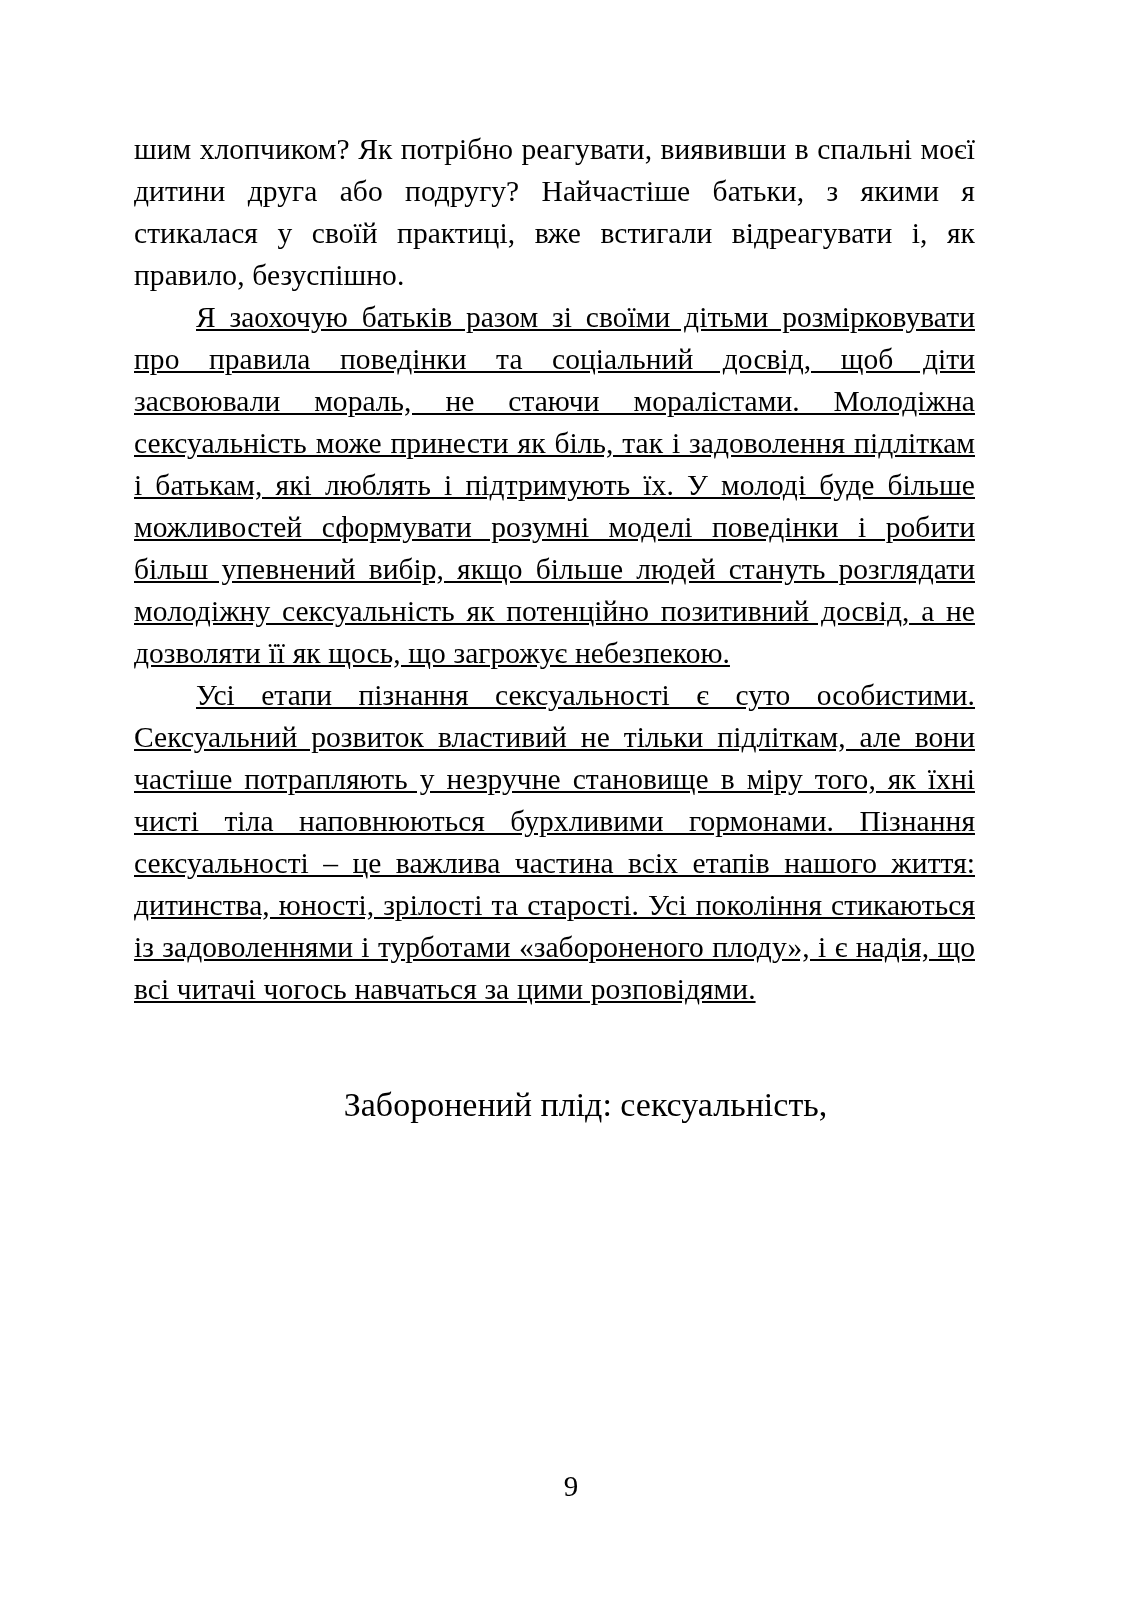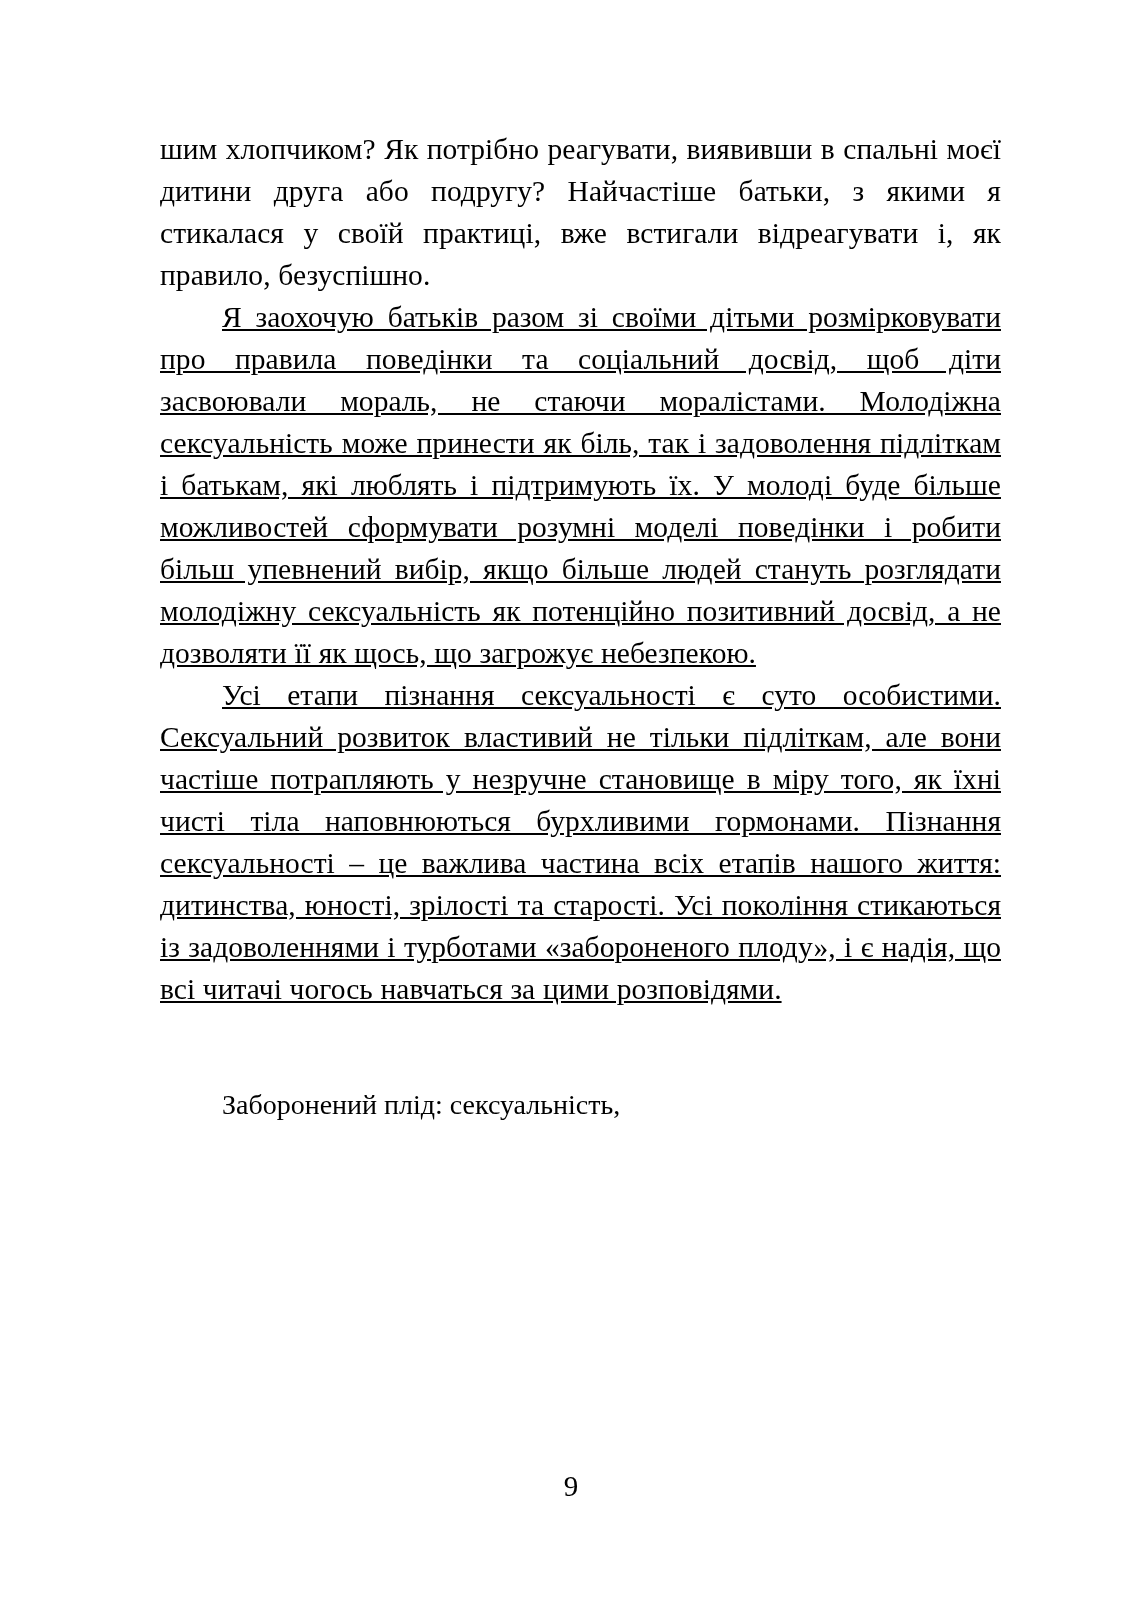--- a/index.html
+++ b/index.html
@@ -18,21 +18,21 @@
   .page {
     position: relative;
     width: 1142px;
     height: 1615px;
     background: #ffffff;
     box-sizing: border-box;
   }
 
   .text-column {
     position: absolute;
-    left: 160px;
+    left: 134px;
     top: 128px;
     width: 841px;
   }
 
   p.body-par {
     margin: 0;
     font-size: 29.5px;
     line-height: 42px;
     text-align: justify;
     text-justify: inter-word;
@@ -43,26 +43,26 @@
   }
 
   p.body-par.indented {
     text-indent: 62px;
     text-decoration: underline;
   }
 
   .section-heading {
     margin: 0;
     padding: 0;
-    font-size: 28px;
+    font-size: 34px;
     line-height: 45px;
     font-weight: 400;
     text-indent: 0;
     padding-left: 62px;
-    text-align: left;
+    text-align: center;
   }
 
   .heading-block {
     margin-top: 72px;
     margin-bottom: 0;
   }
 
   .after-heading {
     margin-top: 58px;
   }

